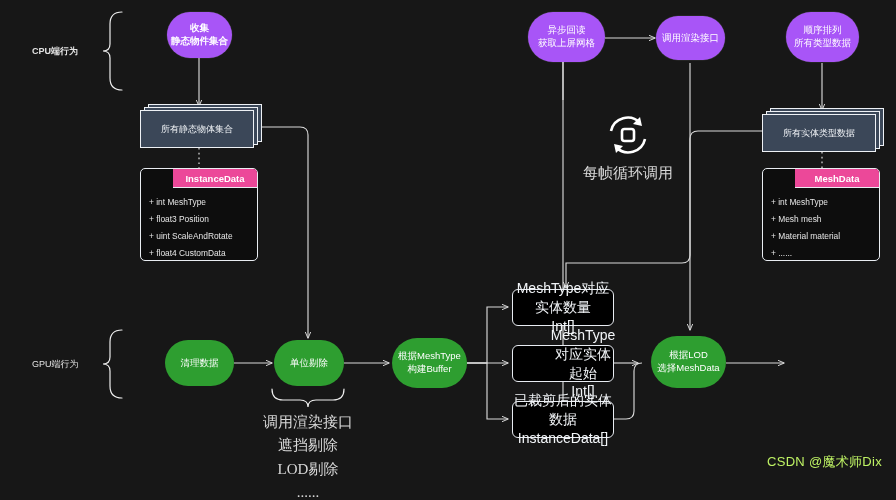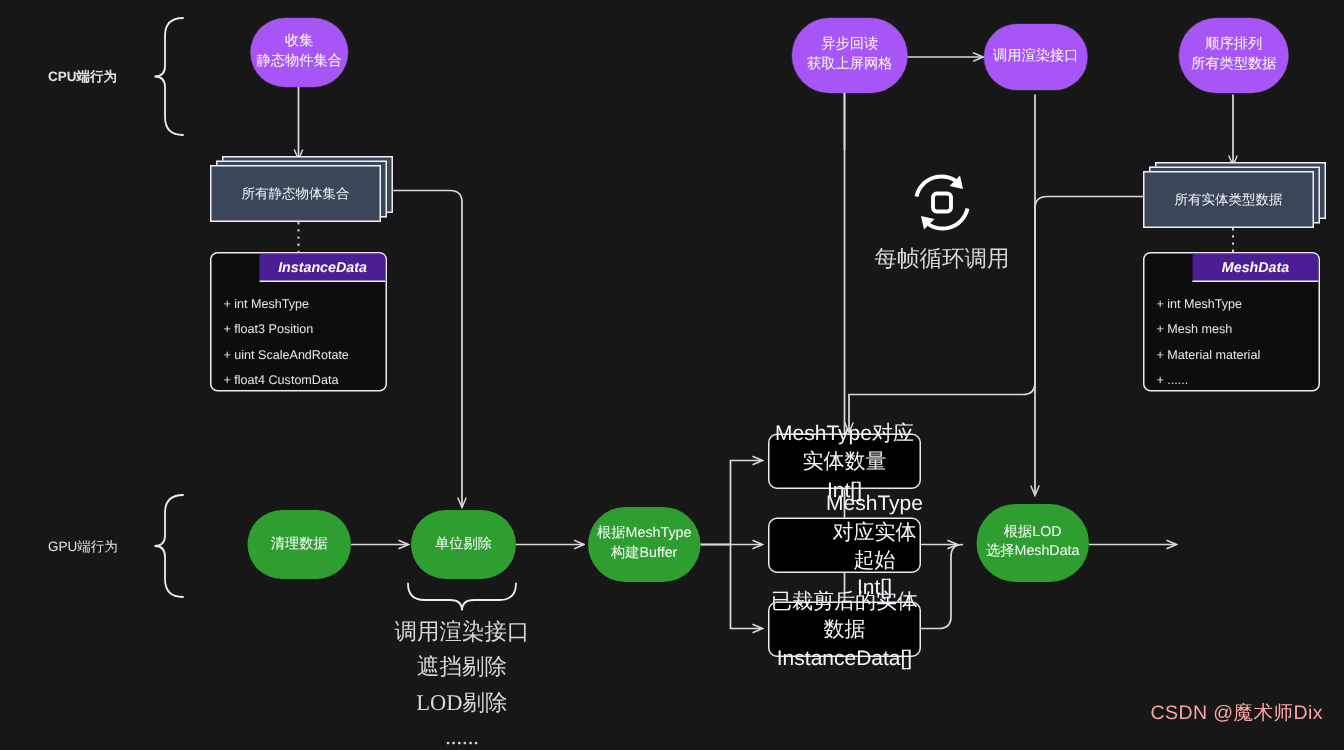--- a/index.html
+++ b/index.html
@@ -26,32 +26,32 @@
   .stack{position:absolute;}
   .stack .layer{position:absolute;border:1.2px solid #eef1f5;border-radius:0;
                 background:#3b4758;box-sizing:border-box;}
   .stack .lbl{position:absolute;display:flex;align-items:center;
               justify-content:center;color:#f2f5f8;font-size:9px;
               width:100%;height:100%;left:0;top:0;}
 
   
   .uml{position:absolute;border:1.2px solid #e9edf2;border-radius:5px;
        background:#0d0d0d;box-sizing:border-box;overflow:hidden;}
-  .uml .uml-head{background:#4c1d95;border-bottom:1.2px solid #e9edf2;
-       text-align:center;font-style:italic;font-weight:bold;color:#fff;
+  .uml .uml-head{background:#ec4899;border-bottom:1.2px solid #e9edf2;
+       text-align:center;font-weight:bold;color:#fff;
        font-size:9.5px;padding:4px 0 3px;margin-left:32px;}
   .uml .uml-body{padding:5px 6px 4px;}
   .uml .uml-row{color:#e6e6e6;font-size:8.4px;padding:3.5px 0 3.5px 2px;}
 
   
   .caption{position:absolute;color:#d8d8d8;font-size:15px;
            text-align:center;line-height:1.55;white-space:pre-line;font-family:Liberation Serif, serif;}
   .sidelabel{position:absolute;color:#e2e2e2;font-size:9px;}
 
-  .watermark{position:absolute;right:14px;bottom:16px;color:#fca5a5;
+  .watermark{position:absolute;right:14px;bottom:29px;color:#bef264;
              font-size:13px;letter-spacing:.3px;}
 
   svg.wires{position:absolute;left:0;top:0;width:896px;height:500px;
             pointer-events:none;}
   .wire{stroke:#d9d9d9;stroke-width:1.15;fill:none;}
   .wire-dot{stroke:#d0d0d0;stroke-width:1.3;fill:none;stroke-dasharray:1.6 3.2;}
   .brace{stroke:#ededed;stroke-width:1.2;fill:none;stroke-linecap:round;}
   .loopico{stroke:#ffffff;fill:none;stroke-width:2.6;}
 </style>
 </head>
@@ -109,21 +109,21 @@
       <path class="loopico" d="M17,4 A17,17 0 0 1 -12,12"></path>
       <path d="M12,-18 L14,-9 L5,-11 Z" fill="#fff"></path>
       <path d="M-12,18 L-14,9 L-5,11 Z" fill="#fff"></path>
       <rect x="-6" y="-6" width="12" height="12" rx="2.5" fill="none" stroke="#fff" stroke-width="2.6"></rect>
     </g>
   </svg>
 
   <div class="sidelabel" style="left:32px;top:45px;font-weight:bold;">CPU端行为</div>
   <div class="sidelabel" style="left:32px;top:358px;">GPU端行为</div>
 
-  <div class="node pill" style="left: 167px; top: 12px; width: 65px; height: 46px; white-space: pre-line;">收集
+  <div class="node pill" style="left: 167px; top: 12px; width: 65px; height: 46px; white-space: pre-line; font-weight: bold;">收集
 静态物件集合</div>
   <div class="node pill" style="left: 528px; top: 12px; width: 77px; height: 50px; white-space: pre-line;">异步回读
 获取上屏网格</div>
   <div class="node pill" style="left: 656px; top: 16px; width: 69px; height: 44px; white-space: pre-line;">调用渲染接口</div>
   <div class="node pill" style="left: 786px; top: 12px; width: 73px; height: 50px; white-space: pre-line;">顺序排列
 所有类型数据</div>
 
   <div class="node pill-green" style="left: 165px; top: 340px; width: 69px; height: 46px; white-space: pre-line;">清理数据</div>
   <div class="node pill-green" style="left: 274px; top: 340px; width: 70px; height: 46px; white-space: pre-line; text-align: center;">单位剔除</div>
   <div class="node pill-green" style="left: 392px; top: 338px; width: 75px; height: 50px; white-space: pre-line;">根据MeshType

